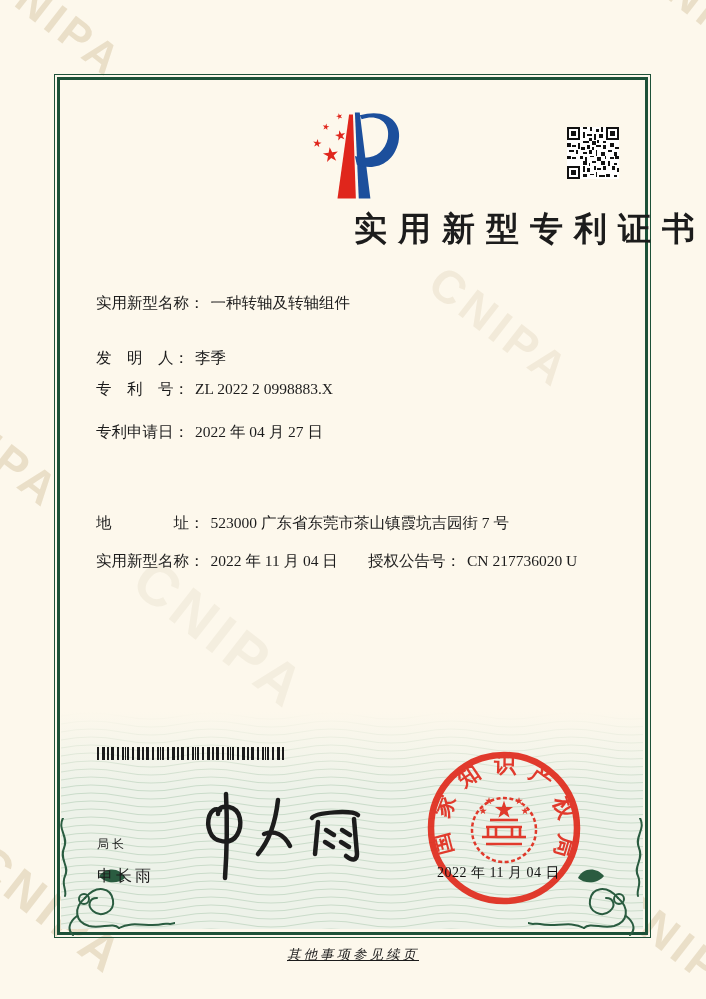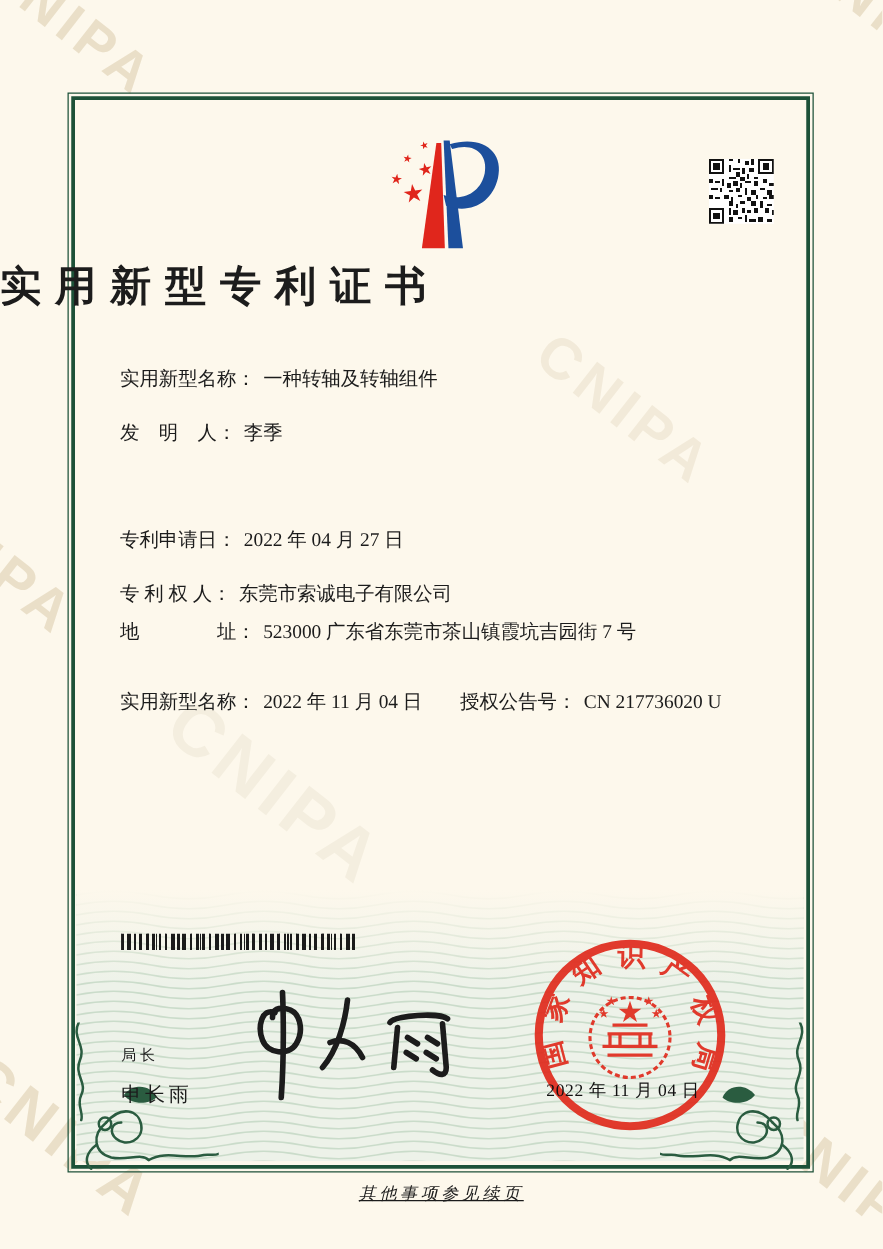--- a/index.html
+++ b/index.html
@@ -8,21 +8,21 @@
   .wm{position:absolute;font-family:"Liberation Sans","DejaVu Sans",sans-serif;
       font-weight:bold;color:#eadfc8;letter-spacing:5px;transform:rotate(38deg);
       z-index:1;user-select:none;white-space:nowrap;}
   .frame{position:absolute;left:57px;top:77px;width:585px;height:852px;
          border:3px solid #1d5138;outline:1px solid #1d5138;outline-offset:2px;z-index:2;}
   .waves{position:absolute;left:61px;top:712px;z-index:2;}
   .flourish{position:absolute;z-index:3;}
   .cert-no{position:absolute;left:96px;top:114px;font-size:14.5px;letter-spacing:2px;z-index:4;}
   .logo{position:absolute;left:294px;top:104px;width:116px;height:102px;z-index:4;}
   .qr{position:absolute;left:567px;top:127px;z-index:4;}
-  .title{position:absolute;left:0;top:207px;width:100%;text-align:left;
+  .title{position:absolute;left:0;top:207px;width:100%;text-align:right;
          font-size:33px;font-weight:bold;letter-spacing:11px;z-index:4;}
   .row{position:absolute;left:96px;width:540px;height:22px;font-size:15.5px;
        white-space:nowrap;z-index:4;}
   .row .lbl{display:inline-block;}
   .row .val{margin-left:6px;}
   .row .pair2{position:absolute;left:272px;top:0;}
   .bodytext{position:absolute;left:96px;top:584px;width:517px;z-index:4;
             font-size:15px;line-height:27px;text-align:justify;font-style:italic;}
   .bodytext p{margin:0;text-indent:2em;}
   .barcode{position:absolute;left:97px;top:747px;width:188px;height:13px;z-index:4;
@@ -181,30 +181,30 @@
         <rect x="22" y="26" width="2" height="2"></rect>
         <rect x="26" y="27" width="2" height="1"></rect>
     </g>
   </svg>
 
   <div class="title">实用新型专利证书</div>
 
   <div class="row" style="top:293px;">
     <span class="lbl">实用新型名称：</span><span class="val">一种转轴及转轴组件</span>
   </div>
-  <div class="row" style="top:336px;">
+  <div class="row" style="top:348px;">
     <span class="lbl">发　明　人：</span><span class="val">李季</span>
+  </div>
+  <div class="row" style="top:379px;">
+    <span class="lbl">专　利　号：</span><span class="val">ZL 2022 2 0998883.X</span>
   </div>
   <div class="row" style="top:422px;">
     <span class="lbl">专利申请日：</span><span class="val">2022 年 04 月 27 日</span>
   </div>
-  <div class="row" style="top:465px;">
-    <span class="lbl">专 利 权 人：</span><span class="val">东莞市索诚电子有限公司</span>
-  </div>
-  <div class="row" style="top:495px;">
+  <div class="row" style="top:513px;">
     <span class="lbl">地　　　　址：</span><span class="val">523000 广东省东莞市茶山镇霞坑吉园街 7 号</span>
   </div>
   <div class="row" style="top:551px;">
     <span class="lbl">实用新型名称：</span><span class="val">2022 年 11 月 04 日</span>
     <span class="pair2">
       <span class="lbl">授权公告号：</span><span class="val">CN 217736020 U</span>
     </span>
   </div>
 
 

